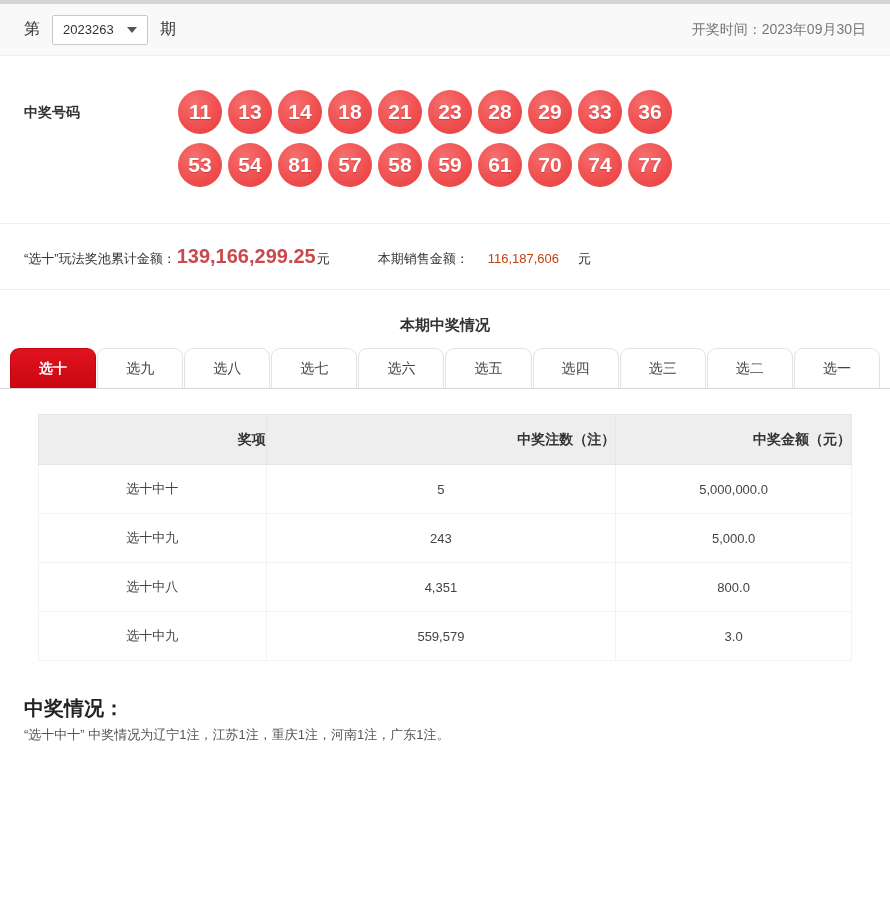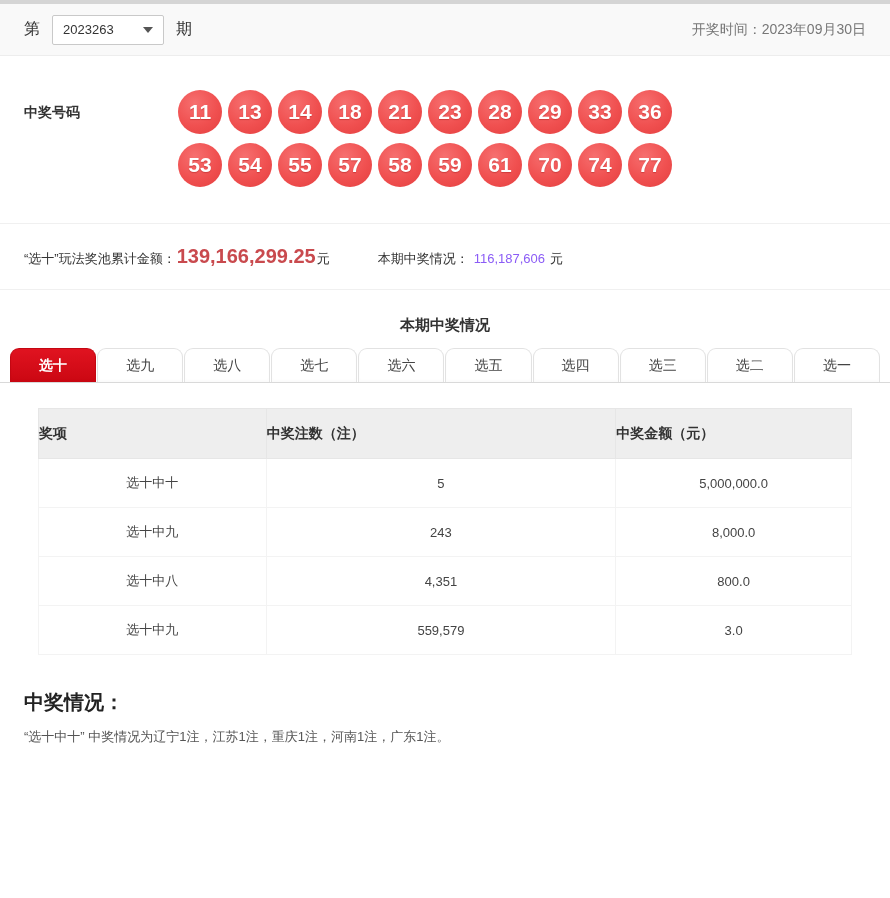--- a/index.html
+++ b/index.html
@@ -12,21 +12,21 @@
   
   .topbar {
     height:56px; background:#f9f9f9;
     border-top:4px solid #d5d5d5;
     border-bottom:1px solid #ededed;
     display:flex; align-items:center; padding:0 24px;
     font-size:16px; color:#333;
   }
   .topbar .right { margin-left:auto; font-size:14px; color:#777; }
   .select {
-    width:112px; height:30px; background:#fff;
+    width:96px; height:30px; background:#fff;
     border:1px solid #c9c9c9; border-radius:2px;
     display:flex; align-items:center; justify-content:space-between;
     padding:0 10px; margin:0 12px; font-size:13px; color:#333; cursor:pointer;
   }
   .caret {
     width:0; height:0; border-left:5px solid transparent;
     border-right:5px solid transparent; border-top:6px solid #555;
   }
 
   
@@ -41,64 +41,64 @@
     display:flex; align-items:center; justify-content:center;
     text-shadow:0 1px 1px rgba(180,40,40,.55);
   }
 
   .divider { border-top:1px solid #f0f0f0; }
 
   
   .pool-line { padding:21px 24px; font-size:13px; color:#333; display:flex; align-items:baseline; }
   .pool-amount { font-weight:bold; font-size:20px; margin:0 1px; }
   .sales-group { margin-left:48px; }
-  .sales-amount { margin:0 5px; color:#8b5cf6; }
+  .sales-amount { margin:0 19px; color:#c2410c; }
 
   
   .section-title {
     text-align:center; font-size:15px; font-weight:bold; color:#333;
     padding:26px 0 13px;
   }
 
   
   .tabs {
     display:flex; gap:1px; padding:0 10px;
     border-bottom:1px solid #d9d9d9; align-items:flex-end;
   }
   .tab {
-    flex:1; height:34px; background:#fff;
+    flex:1; height:40px; background:#fff;
     border:1px solid #e2e2e2; border-bottom:none;
     border-radius:9px 9px 0 0;
     display:flex; align-items:center; justify-content:center;
     font-size:14px; color:#444; cursor:pointer;
     box-shadow:inset 0 -2px 3px rgba(0,0,0,.02);
     text-align:center;
   }
   .tab.active {
     background:linear-gradient(#e01320, #cb0712);
     border-color:#c40712; color:#fff; font-weight:bold;
   }
 
   
   .prize-table-wrap { margin:25px 38px 0; }
   table { width:100%; border-collapse:collapse; border:1px solid #ececec; }
   thead th {
     background:#eeeeee; height:50px; font-size:14px; font-weight:bold; color:#333;
-    text-align:left; border:1px solid #e6e6e6;
+    text-align:right; border:1px solid #e6e6e6;
   }
   tbody td {
     height:49px; font-size:13px; color:#444; text-align:center;
     border:1px solid #f3f3f3; background:#fff;
   }
   col.c1 { width:28%; } col.c2 { width:43%; } col.c3 { width:29%; }
 
   
   .footer-notes { padding:34px 24px 0; }
   .footer-title { font-size:20px; font-weight:bold; color:#222; }
-  .footer-detail { font-size:13px; color:#555; margin-top:12px; }
+  .footer-detail { font-size:13px; color:#555; margin-top:4px; }
 </style>
 </head>
 <body>
 
 <div class="page">
 
   <div class="topbar">
     <span>第</span>
     <div class="select">
       <span>2023263</span>
@@ -121,39 +121,39 @@
         <span class="ball">21</span>
         <span class="ball">23</span>
         <span class="ball">28</span>
         <span class="ball">29</span>
         <span class="ball">33</span>
         <span class="ball">36</span>
       </div>
       <div class="ball-row">
         <span class="ball">53</span>
         <span class="ball">54</span>
-        <span class="ball">55</span>
+        <span class="ball">81</span>
         <span class="ball">57</span>
         <span class="ball">58</span>
         <span class="ball">59</span>
         <span class="ball">61</span>
         <span class="ball">70</span>
         <span class="ball">74</span>
         <span class="ball">77</span>
       </div>
     </div>
   </div>
 
   <div class="divider"></div>
 
   <div class="pool-line">
     <span>“选十”玩法奖池累计金额：</span>
     <span class="pool-amount" style="color:#c94a4e">139,166,299.25</span>
     <span>元</span>
-    <span class="sales-group">本期中奖情况：</span>
+    <span class="sales-group">本期销售金额：</span>
     <span class="sales-amount">116,187,606</span>
     <span>元</span>
   </div>
 
   <div class="divider"></div>
 
   <div class="section-title">本期中奖情况</div>
 
   <div class="tabs">
     <div class="tab active">选十</div>
@@ -184,21 +184,21 @@
       </thead>
       <tbody>
         <tr>
           <td>选十中十</td>
           <td>5</td>
           <td>5,000,000.0</td>
         </tr>
         <tr>
           <td>选十中九</td>
           <td>243</td>
-          <td>8,000.0</td>
+          <td>5,000.0</td>
         </tr>
         <tr>
           <td>选十中八</td>
           <td>4,351</td>
           <td>800.0</td>
         </tr>
         <tr>
           <td>选十中九</td>
           <td>559,579</td>
           <td>3.0</td>

